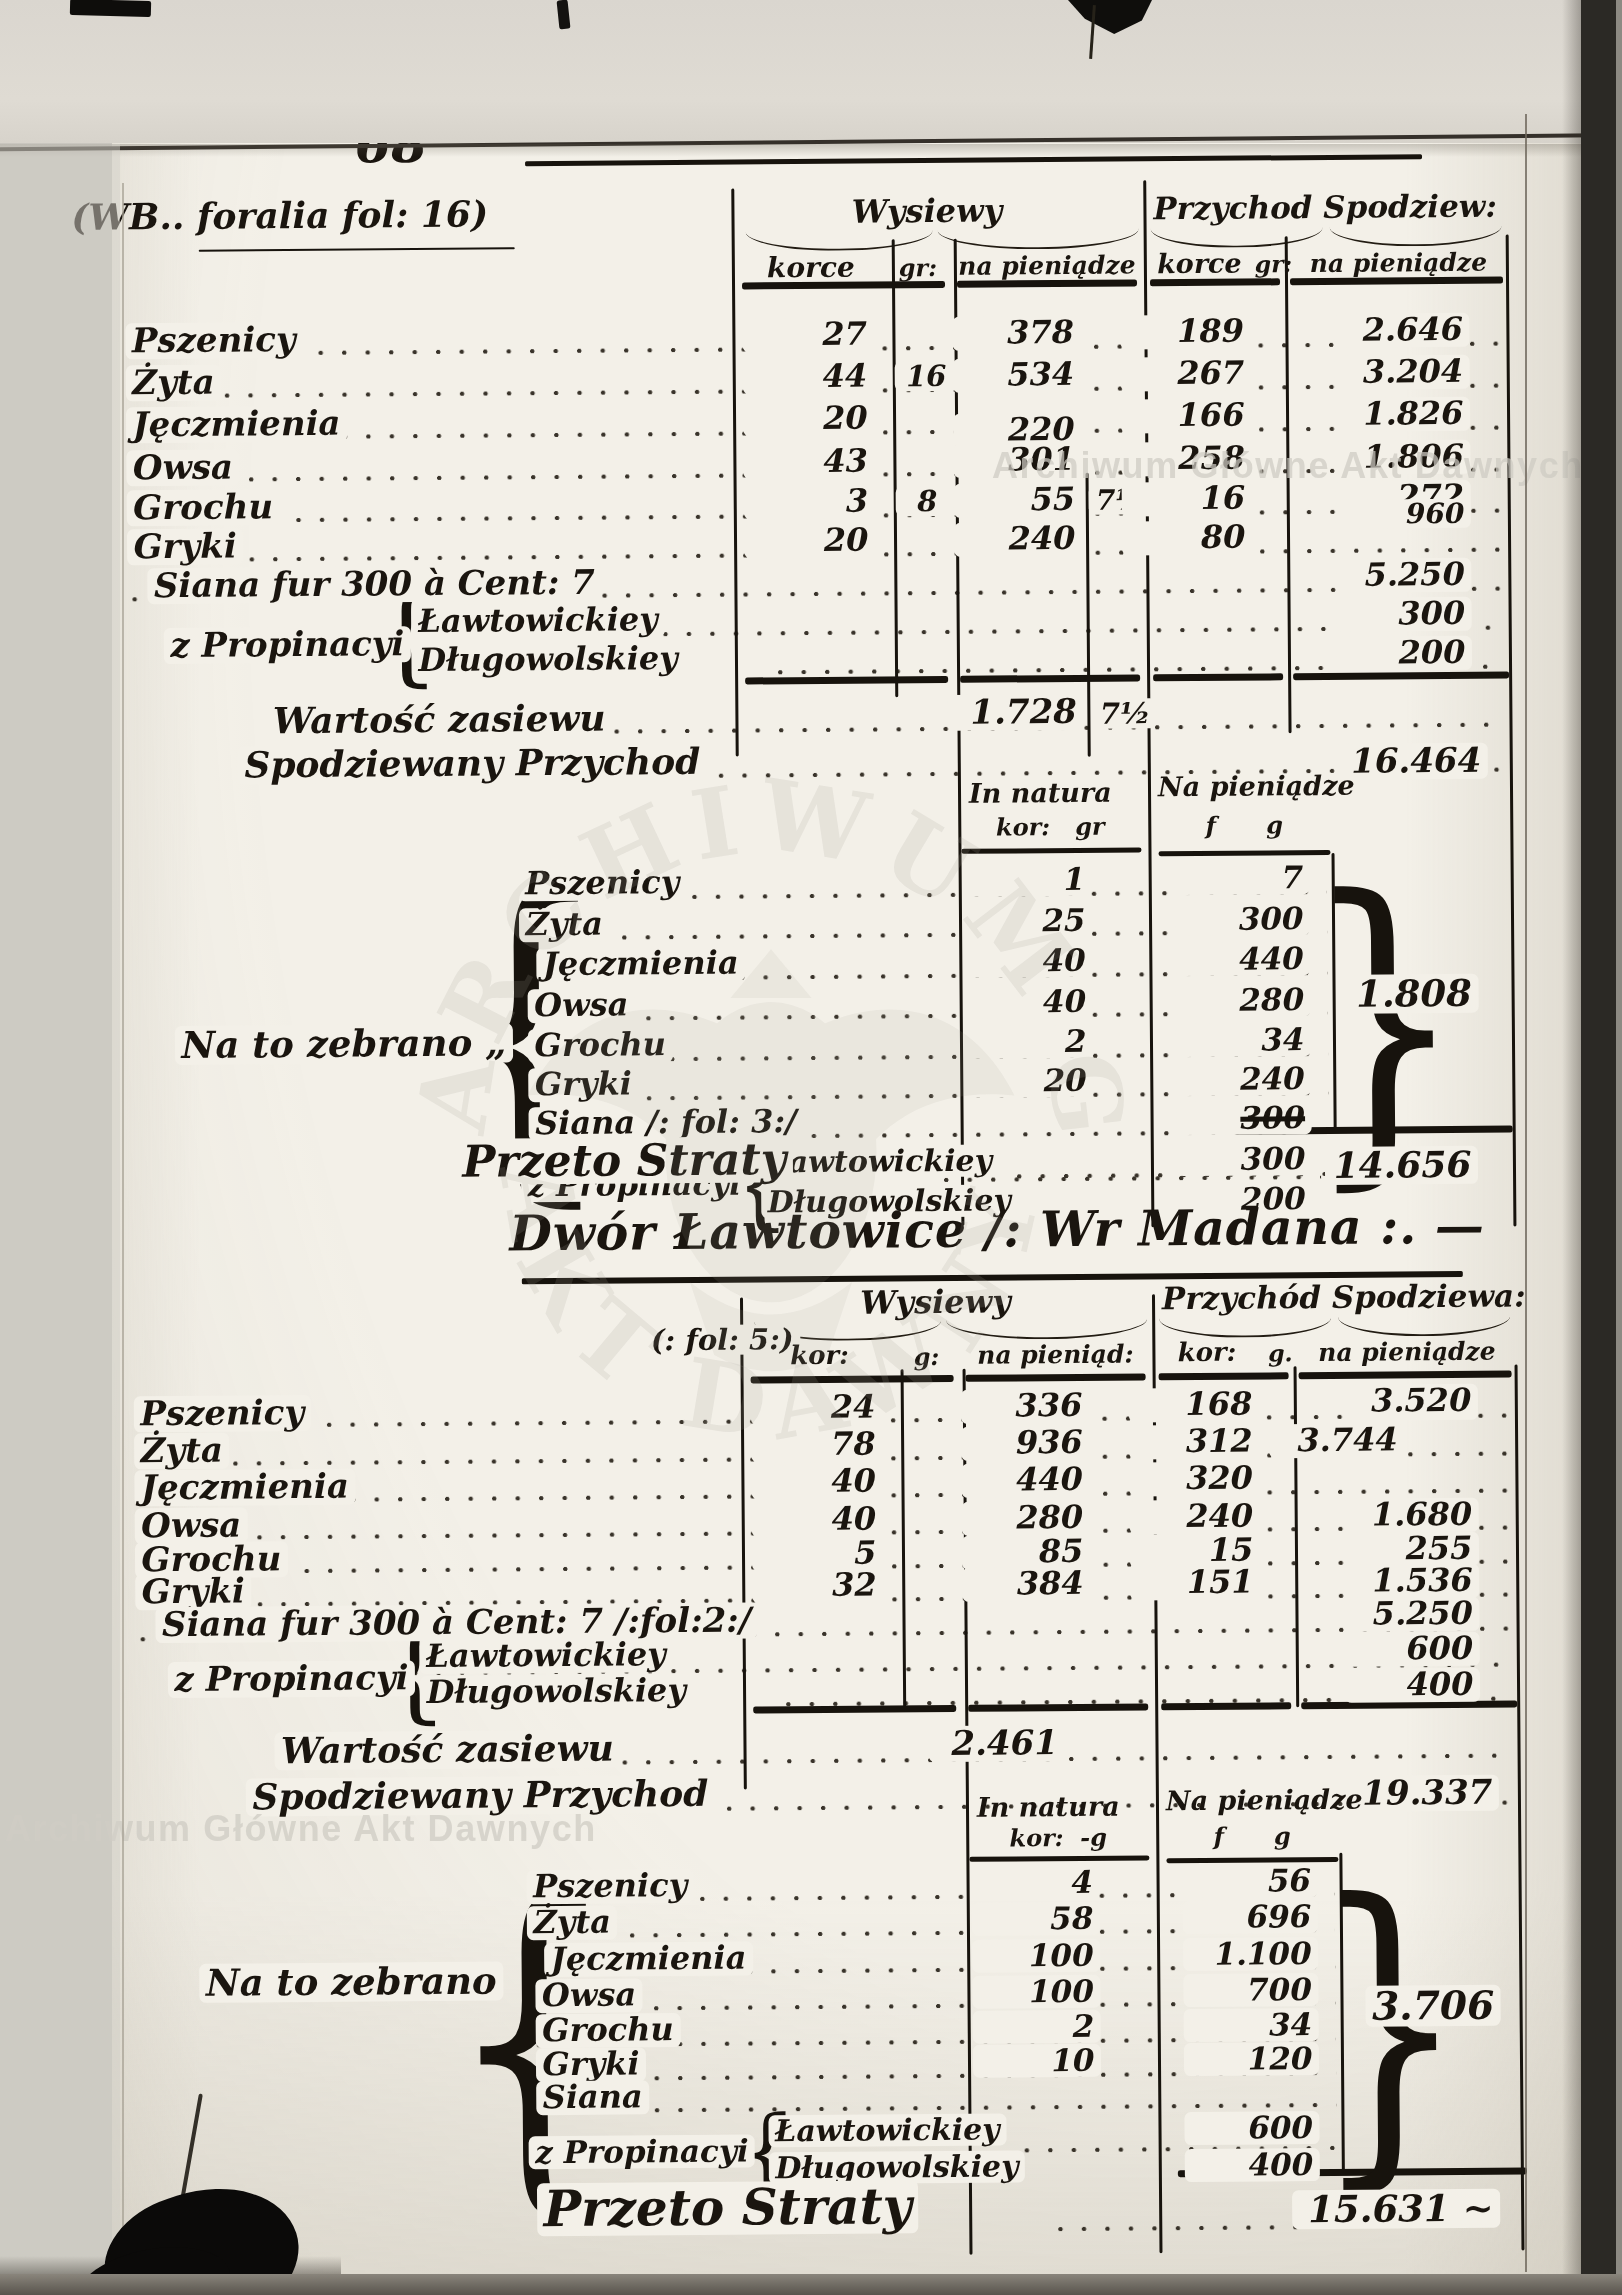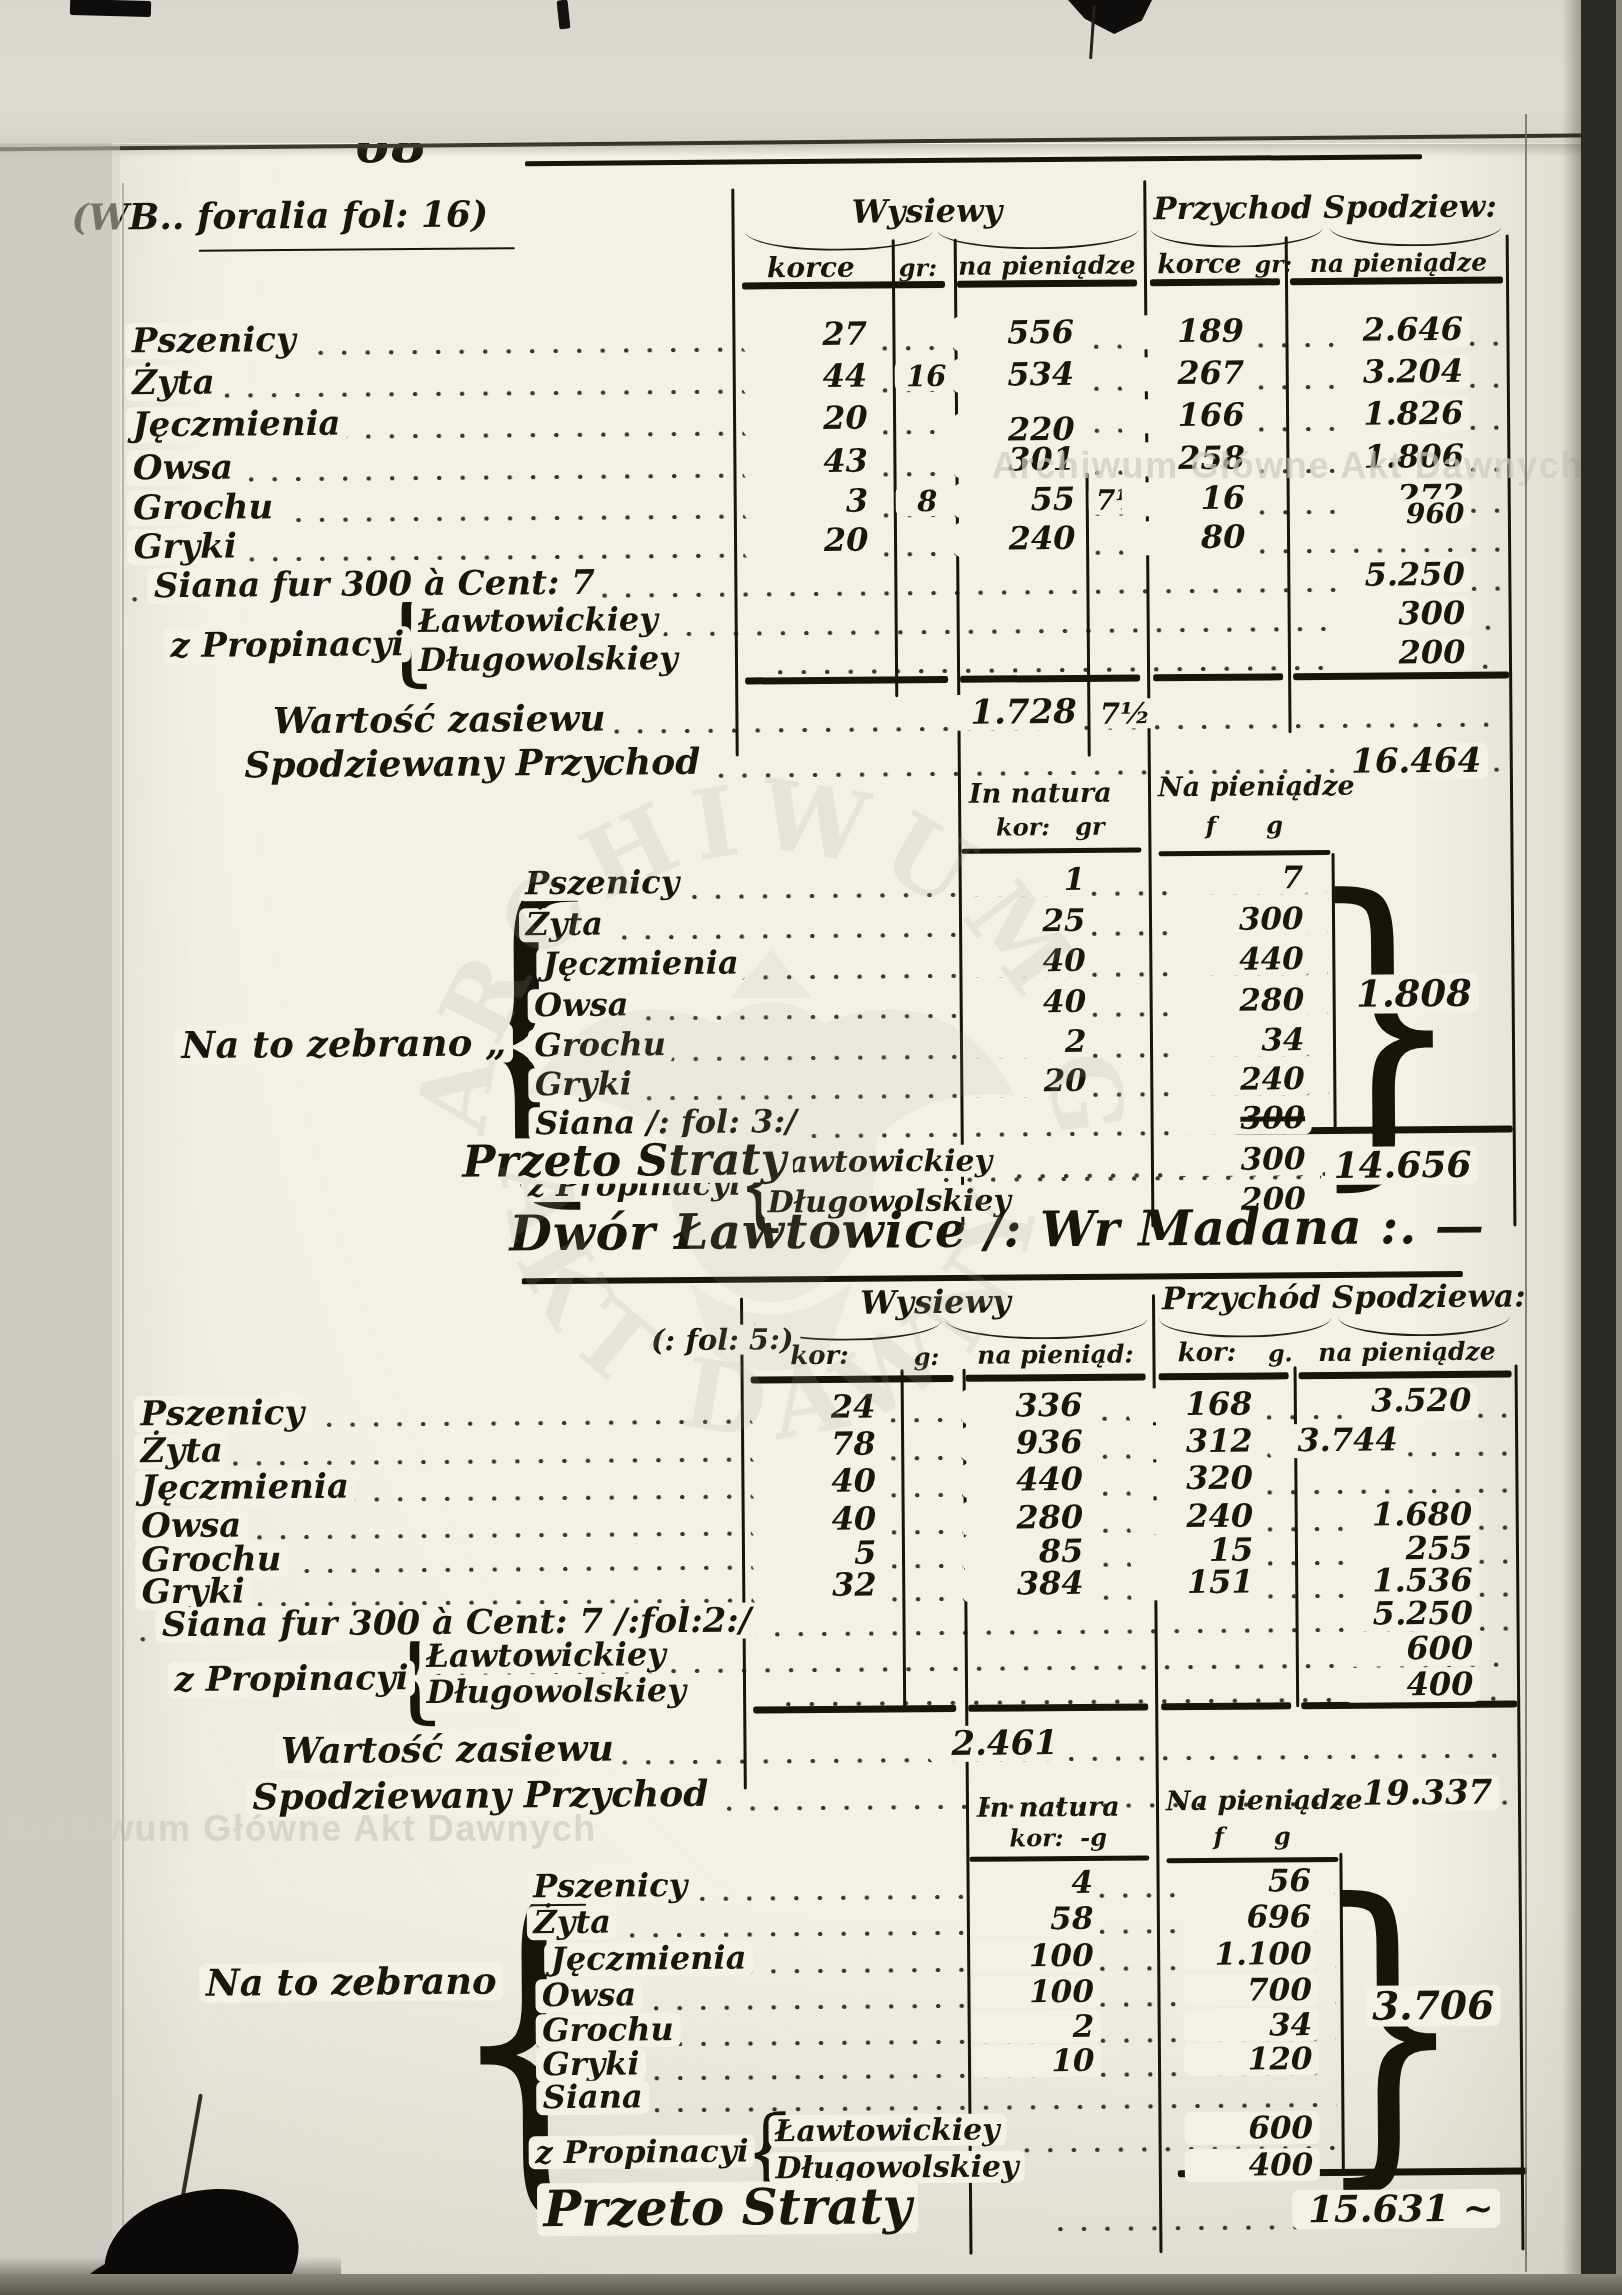--- a/index.html
+++ b/index.html
@@ -92,21 +92,21 @@
     <div class="vr" style="left:959px;top:240px;height:987px;"></div>
     <div class="vr" style="left:1089px;top:475px;height:284px;"></div>
     <div class="vr" style="left:1149px;top:183px;height:1047px;"></div>
     <div class="vr" style="left:1290px;top:240px;height:497px;"></div>
     <div class="vr" style="left:1332px;top:857px;height:279px;"></div>
     <div class="vr" style="left:1511px;top:240px;height:992px;"></div>
 
     <div class="dots" style="left:134px;top:346px;width:1371px;"></div>
     <div class="abs hw ink-el patch" style="left:130px;top:318px;font-size:34px;">Pszenicy</div>
     <div class="abs hw ink-el num patch" style="left:747px;top:318px;width:118px;font-size:32px;">27</div>
-    <div class="abs hw ink-el num patch" style="left:957px;top:318px;width:115px;font-size:32px;">556</div>
+    <div class="abs hw ink-el num patch" style="left:957px;top:318px;width:115px;font-size:32px;">378</div>
     <div class="abs hw ink-el num patch" style="left:1125px;top:318px;width:117px;font-size:32px;">189</div>
     <div class="abs hw ink-el num patch" style="left:1339px;top:318px;width:122px;font-size:32px;">2.646</div>
 
     <div class="dots" style="left:134px;top:388px;width:1371px;"></div>
     <div class="abs hw ink-el patch" style="left:130px;top:360px;font-size:34px;">Żyta</div>
     <div class="abs hw ink-el num patch" style="left:747px;top:360px;width:118px;font-size:32px;">44</div>
     <div class="abs hw ink-el ctr patch" style="left:899px;top:362px;width:50px;font-size:29px;">16</div>
     <div class="abs hw ink-el num patch" style="left:957px;top:360px;width:115px;font-size:32px;">534</div>
     <div class="abs hw ink-el num patch" style="left:1125px;top:360px;width:117px;font-size:32px;">267</div>
     <div class="abs hw ink-el num patch" style="left:1339px;top:360px;width:122px;font-size:32px;text-align:right;">3.204</div>

